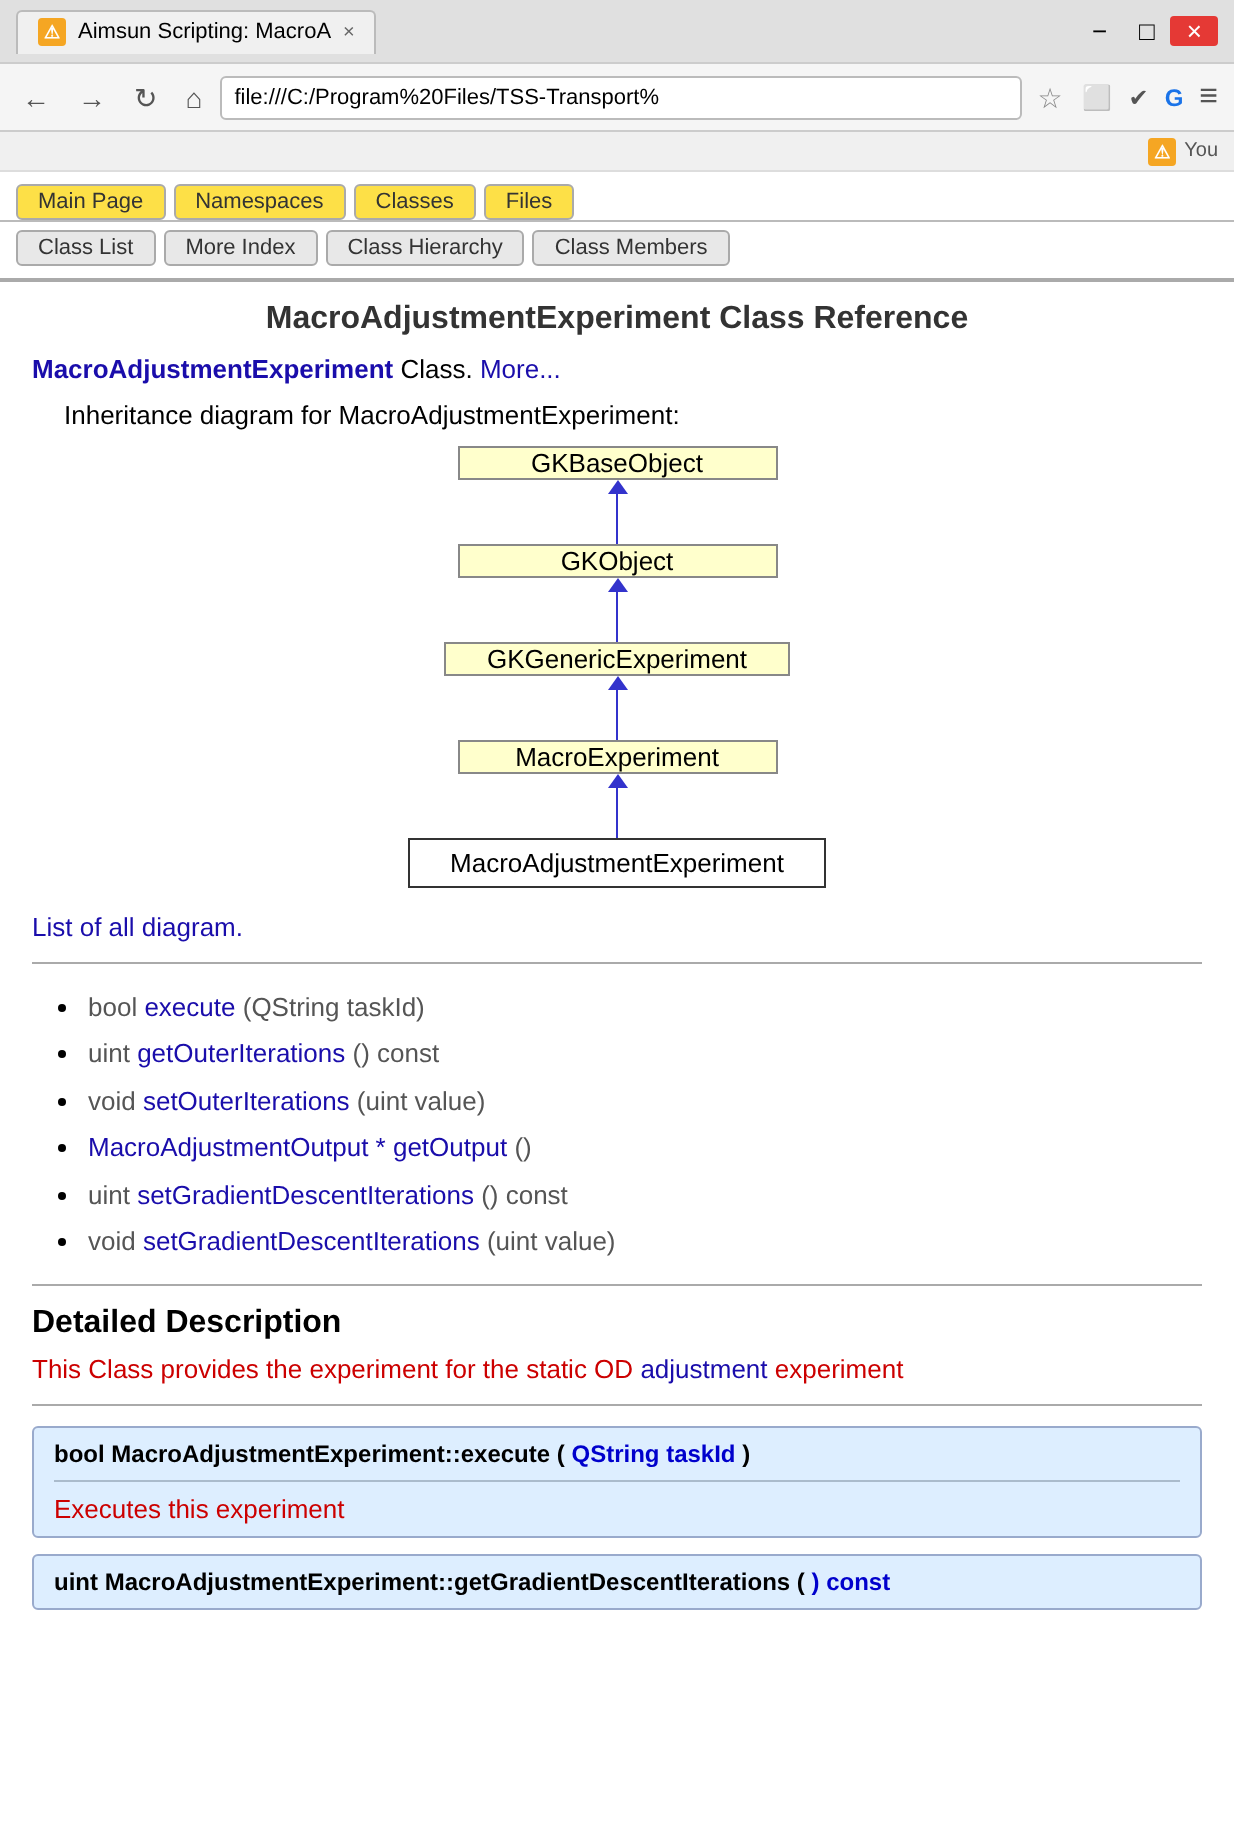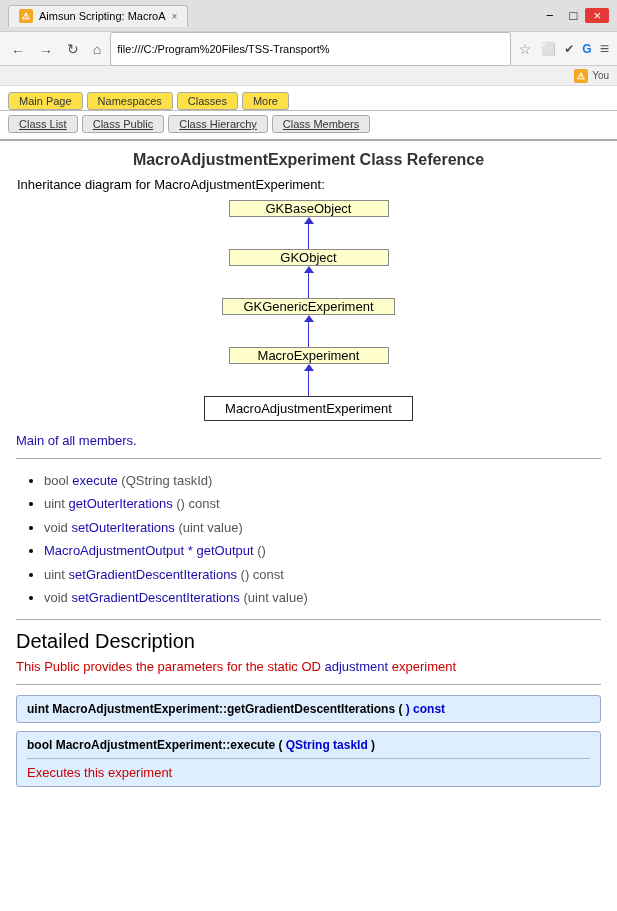--- a/index.html
+++ b/index.html
@@ -39,21 +39,21 @@
     .nav-btn {
       background: none;
       border: none;
       font-size: 14px;
       cursor: pointer;
       color: #555;
       padding: 2px 5px;
     }
     .address-bar {
       flex: 1;
-      height: 34px;
+      height: 22px;
       border: 1px solid #bbb;
       border-radius: 3px;
       padding: 4px 6px;
       font-size: 11px;
       background: #fff;
     }
 
     
     .notif-bar {
       background: #f0f0f0;
@@ -106,21 +106,20 @@
       border-bottom: 2px solid #aaa;
     }
     .doxy-tab2 {
       border: 1px solid #aaa;
       border-radius: 3px;
       padding: 2px 10px;
       font-size: 11px;
       cursor: pointer;
       background: #e8e8e8;
       color: #333;
-      text-decoration: underline;
     }
 
     
     .main-content {
       padding: 10px 16px;
     }
 
     .page-title {
       text-align: center;
       font-size: 16px;
@@ -136,21 +135,21 @@
     }
 
     .more-link {
       color: #1a0dab;
       text-decoration: none;
       font-size: 13px;
     }
 
     .inherit-label {
       font-size: 13px;
-      margin: 8px 0 6px 1px;
+      margin: 8px 0 6px 16px;
     }
 
     
     .inherit-diagram {
       display: flex;
       flex-direction: column;
       align-items: center;
       margin: 8px 0 12px 0;
       gap: 0;
     }
@@ -224,22 +223,22 @@
       color: #1a0dab;
       text-decoration: none;
       font-size: 13px;
     }
     .member-args {
       color: #555;
       font-size: 13px;
     }
 
     .detail-title {
-      font-size: 20px;
-      font-weight: normal;
+      font-size: 16px;
+      font-weight: bold;
       margin: 6px 0 6px 0;
     }
 
     .detail-text {
       color: #cc0000;
       font-size: 13px;
       margin: 4px 0;
     }
     .detail-text-blue {
       color: #1a0dab;
@@ -315,34 +314,38 @@
   <span class="warning-icon">⚠</span>
   <span style="margin-left:4px;">You</span>
 </div>
 
 <div class="content-area">
 
   <div class="doxy-tabs-row">
     <div class="doxy-tab">Main Page</div>
     <div class="doxy-tab">Namespaces</div>
     <div class="doxy-tab">Classes</div>
-    <div class="doxy-tab">More</div>
+    <div class="doxy-tab">Files</div>
   </div>
 
   <div class="doxy-tabs-row2">
     <div class="doxy-tab2">Class List</div>
-    <div class="doxy-tab2">Class Public</div>
+    <div class="doxy-tab2">More Index</div>
     <div class="doxy-tab2">Class Hierarchy</div>
     <div class="doxy-tab2">Class Members</div>
   </div>
 
   <div class="main-content">
 
     <div class="page-title">MacroAdjustmentExperiment Class Reference</div>
 
+    <div style="margin-bottom:4px;">
+      <a class="class-link-blue" href="#">MacroAdjustmentExperiment</a><span> Class.</span>
+      <a class="more-link" href="#">More...</a>
+    </div>
 
     <div class="inherit-label">
       <span>Inheritance diagram for MacroAdjustmentExperiment:</span>
     </div>
 
     <div class="inherit-diagram">
 
       <div class="inherit-box">
         <span>GKBaseObject</span>
       </div>
@@ -378,21 +381,21 @@
         <div class="arrow-up-head"></div>
         <div class="arrow-up-line"></div>
       </div>
 
       <div class="inherit-box-current">
         <span>MacroAdjustmentExperiment</span>
       </div>
     </div>
 
     <div style="margin-bottom:8px;">
-      <a class="members-link" href="#">Main of all members.</a>
+      <a class="members-link" href="#">List of all diagram.</a>
     </div>
 
     <hr class="section-divider">
 
 
     <ul class="member-list">
       <li>
         <span class="member-type">bool </span><a class="member-name" href="#">execute</a><span class="member-args"> (QString taskId)</span>
       </li>
       <li>
@@ -409,36 +412,36 @@
       </li>
       <li>
         <span class="member-type">void </span><a class="member-name" href="#">setGradientDescentIterations</a><span class="member-args"> (uint value)</span>
       </li>
     </ul>
 
     <hr class="section-divider">
 
     <div class="detail-title">Detailed Description</div>
     <div class="detail-text">
-      <span>This Public provides the parameters for the static OD </span><span class="detail-text-blue">adjustment</span><span> experiment</span>
+      <span>This Class provides the experiment for the static OD </span><span class="detail-text-blue">adjustment</span><span> experiment</span>
     </div>
 
     <hr class="section-divider">
 
+
+    <div class="func-box">
+      <div class="func-box-title">
+        <span class="kw">bool</span><span class="cls"> MacroAdjustmentExperiment::execute</span><span> ( </span><span class="param-blue">QString taskId</span><span> )</span>
+      </div>
+      <div class="func-box-desc">
+        <span>Executes this experiment</span>
+      </div>
+    </div>
 
     <div class="func-box">
       <div class="func-box-title">
         <span class="kw">uint</span><span class="cls"> MacroAdjustmentExperiment::getGradientDescentIterations</span><span> ( </span><span class="param-blue"> ) const</span>
       </div>
 
     </div>
 
-    <div class="func-box">
-      <div class="func-box-title">
-        <span class="kw">bool</span><span class="cls"> MacroAdjustmentExperiment::execute</span><span> ( </span><span class="param-blue">QString taskId</span><span> )</span>
-      </div>
-      <div class="func-box-desc">
-        <span>Executes this experiment</span>
-      </div>
-    </div>
-
   </div>
 </div>
 
 </body></html>

